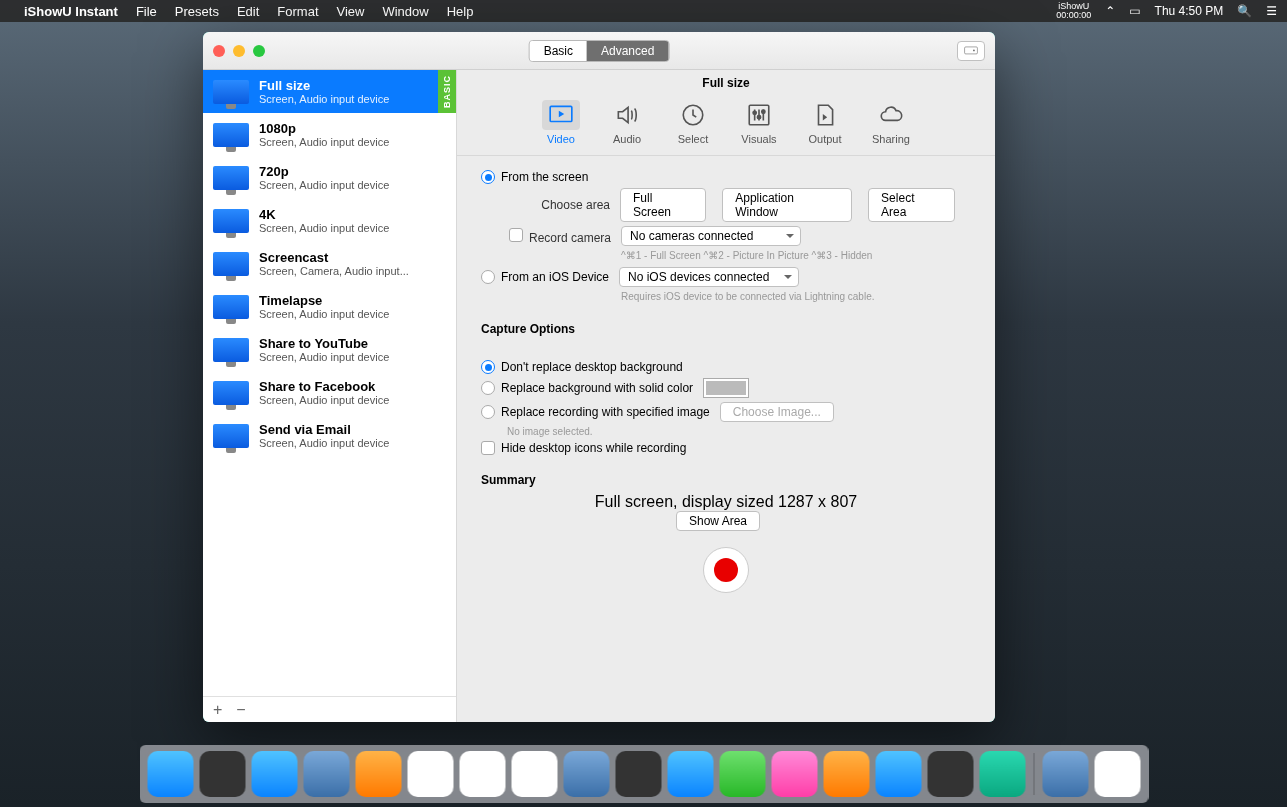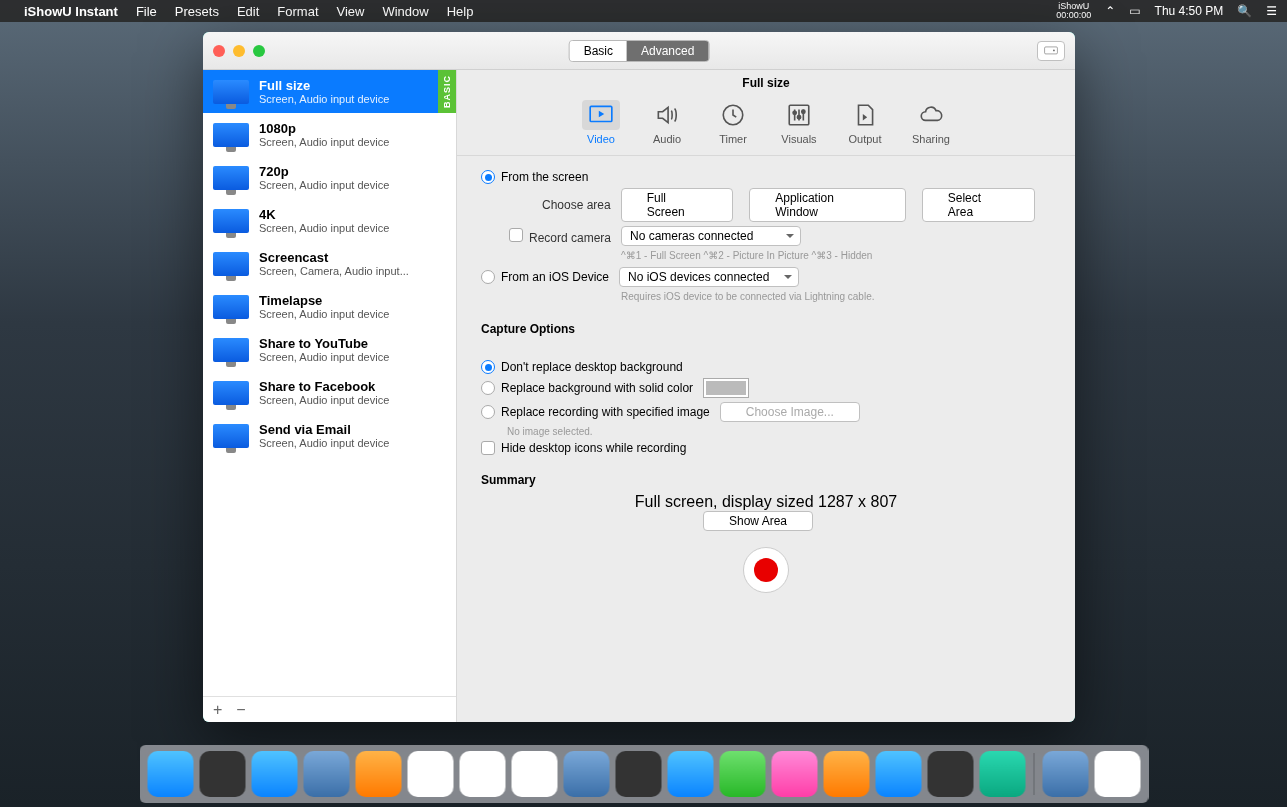--- a/index.html
+++ b/index.html
@@ -8,21 +8,21 @@
 
 
 .menubar { position:absolute; top:0; left:0; right:0; height:22px; background:rgba(40,40,40,.9); color:#fff; display:flex; align-items:center; font-size:13px; padding:0 10px; }
 .menubar .apple { font-size:14px; margin-right:14px; }
 .menubar .item { margin-right:18px; cursor:default; }
 .menubar .item.bold { font-weight:600; }
 .menubar .right { margin-left:auto; display:flex; align-items:center; gap:14px; font-size:12px; }
 .menubar .right .mini { font-size:9px; line-height:1; text-align:center; }
 
 
-.window { position:absolute; left:203px; top:32px; width:872px; height:690px; background:#5eead4; border-radius:6px; box-shadow:0 20px 60px rgba(0,0,0,.5); overflow:hidden; display:flex; flex-direction:column; }
+.window { position:absolute; left:203px; top:32px; width:792px; height:690px; background:#5eead4; border-radius:6px; box-shadow:0 20px 60px rgba(0,0,0,.5); overflow:hidden; display:flex; flex-direction:column; }
 .titlebar { height:38px; background:linear-gradient(#f6f6f6,#e8e8e8); border-bottom:1px solid #d0d0d0; display:flex; align-items:center; padding:0 10px; position:relative; }
 .traffic { display:flex; gap:8px; }
 .traffic .dot { width:12px; height:12px; border-radius:50%; }
 .traffic .r{background:#ff5f57;} .traffic .y{background:#febc2e;} .traffic .g{background:#28c840;}
 .segment { position:absolute; left:50%; transform:translateX(-50%); display:flex; border:1px solid #b8b8b8; border-radius:4px; overflow:hidden; height:22px; }
 .segment .seg { padding:0 14px; font-size:12px; display:flex; align-items:center; background:#fff; cursor:default; }
 .segment .seg.active { background:#6f6f6f; color:#fff; }
 .titlebar .expand { position:absolute; right:10px; width:28px; height:20px; border:1px solid #c0c0c0; border-radius:4px; background:#fff; display:flex; align-items:center; justify-content:center; }
 .titlebar .expand svg{width:14px;height:10px;}
 
@@ -55,21 +55,21 @@
 
 .section { padding:10px 24px 4px; }
 .section-h { font-size:12px; font-weight:700; margin-bottom:6px; }
 .row { display:flex; align-items:center; margin:4px 0; font-size:12px; }
 .row .lbl { width:130px; text-align:right; margin-right:10px; color:#333; }
 .row.indent { padding-left:26px; }
 .radio,.check { width:14px; height:14px; border-radius:50%; border:1px solid #aaa; margin-right:6px; display:inline-flex; align-items:center; justify-content:center; background:#fff; }
 .check { border-radius:3px; }
 .radio.on::after { content:""; width:7px; height:7px; border-radius:50%; background:#0a7bff; }
 .radio.on { border-color:#0a7bff; }
-.btn { background:#fff; border:1px solid #c0c0c0; border-radius:4px; padding:2px 25px; font-size:12px; margin-right:16px; cursor:default; }
+.btn { background:#fff; border:1px solid #c0c0c0; border-radius:4px; padding:2px 12px; font-size:12px; margin-right:16px; cursor:default; }
 .btn.disabled { color:#aaa; }
 .select { background:#fff; border:1px solid #c0c0c0; border-radius:4px; padding:2px 8px; font-size:12px; min-width:180px; display:inline-flex; align-items:center; position:relative; }
 .select::after { content:""; position:absolute; right:6px; width:0; height:0; border-left:4px solid transparent; border-right:4px solid transparent; border-top:4px solid #666; }
 .select.blue { min-width:70px; padding-right:20px; }
 .select.blue::after { background:#0a7bff; border:none; width:14px; height:16px; right:1px; border-radius:0 3px 3px 0; }
 .select.blue::before { content:"▾"; position:absolute; right:3px; color:#fff; font-size:9px; z-index:1; }
 .hint { font-size:10px; color:#999; margin:2px 0 6px 140px; }
 .colorwell { width:46px; height:20px; border:1px solid #aaa; background:#bbb; margin-left:10px; display:inline-block; box-shadow:inset 0 0 0 2px #fff; }
 .summary-row { display:flex; align-items:center; justify-content:space-between; margin-top:2px;flex-direction:column; }
 .record { display:flex; justify-content:center; margin-top:12px; }
@@ -219,21 +219,21 @@
             </div>
             <span>Audio</span>
           </div>
         <div class="tab">
             <div class="ico">
               <svg viewBox="0 0 24 24">
                 <circle cx="12" cy="12" r="9"></circle>
                 <path d="M12 7v5l3 2"></path>
               </svg>
             </div>
-            <span>Timer</span>
+            <span>Select</span>
           </div>
         <div class="tab">
             <div class="ico">
               <svg viewBox="0 0 24 24">
                 <rect x="3" y="3" width="18" height="18" rx="1"></rect>
                 <path d="M8 7v10M12 7v10M16 7v10"></path>
                 <circle cx="8" cy="10" r="1.5" fill="#555"></circle>
                 <circle cx="12" cy="14" r="1.5" fill="#555"></circle>
                 <circle cx="16" cy="9" r="1.5" fill="#555"></circle>
               </svg>

